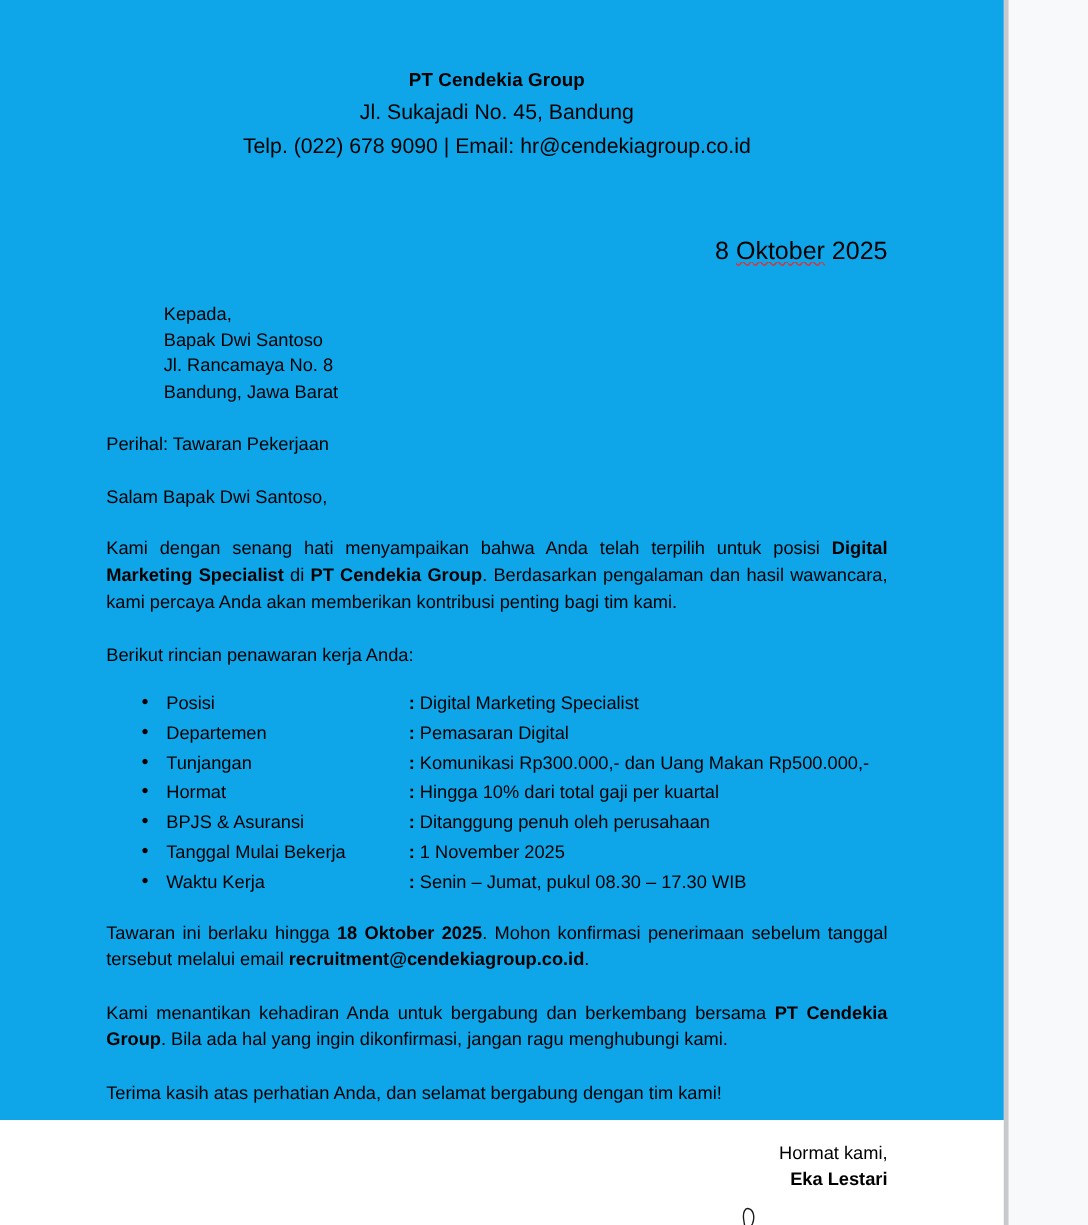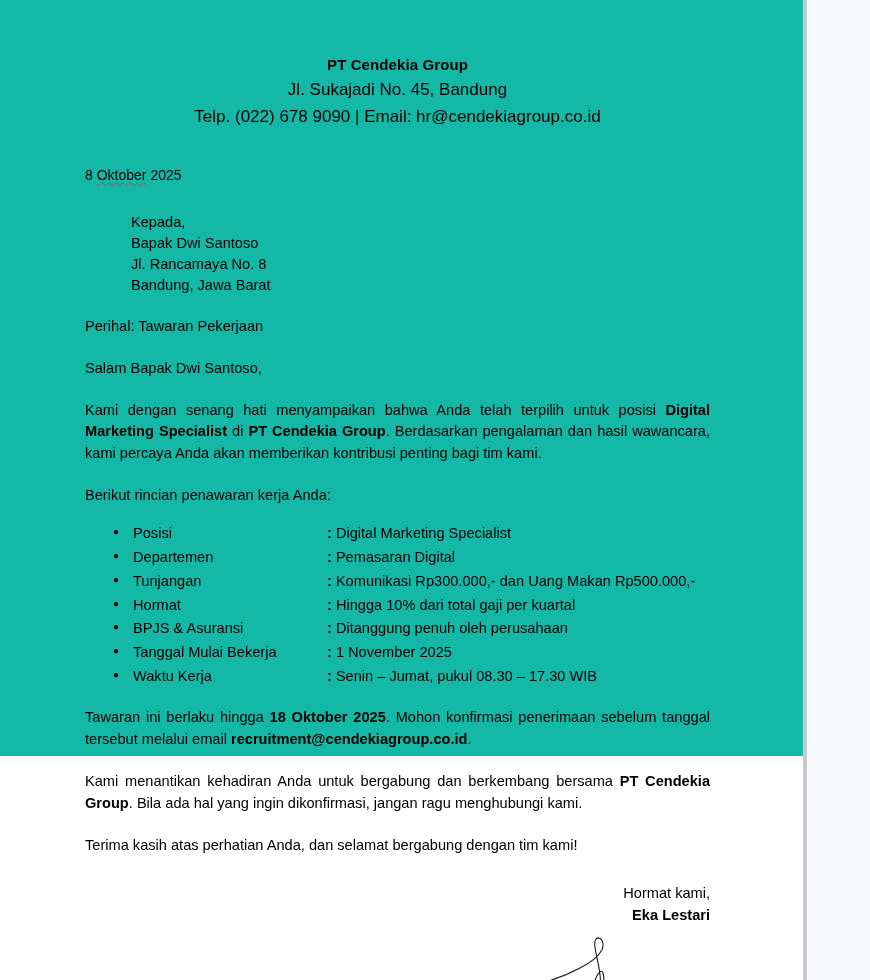--- a/index.html
+++ b/index.html
@@ -17,22 +17,22 @@
 
   
   #viewport {
     position: absolute;
     inset: 0;
     display: flex;
     flex-direction: row;
   }
   #page {
     width: 803px;
-    height: 756px;
-    background: #14b8a6;
+    height: 896px;
+    background: #0ea5e9;
     position: relative;
     box-sizing: border-box;
   }
   #gutter {
     width: 4px;
     height: 980px;
     background: #c7c9cc;
     flex: 0 0 4px;
   }
   #side-panel {
@@ -60,22 +60,23 @@
     font-weight: bold;
     font-size: 15px;
     letter-spacing: 0.1px;
   }
   .lh-line {
     font-size: 17px;
     margin-top: 3px;
   }
 
   .date-line {
-    margin-top: 36px;
-    font-size: 14px;
+    text-align: right;
+    margin-top: 57px;
+    font-size: 20px;
   }
   .spell {
     position: relative;
     display: inline-block;
     text-decoration: underline;
     text-decoration-style: wavy;
     text-decoration-color: #e03030;
     text-decoration-thickness: 1px;
     text-underline-offset: 2px;
   }

